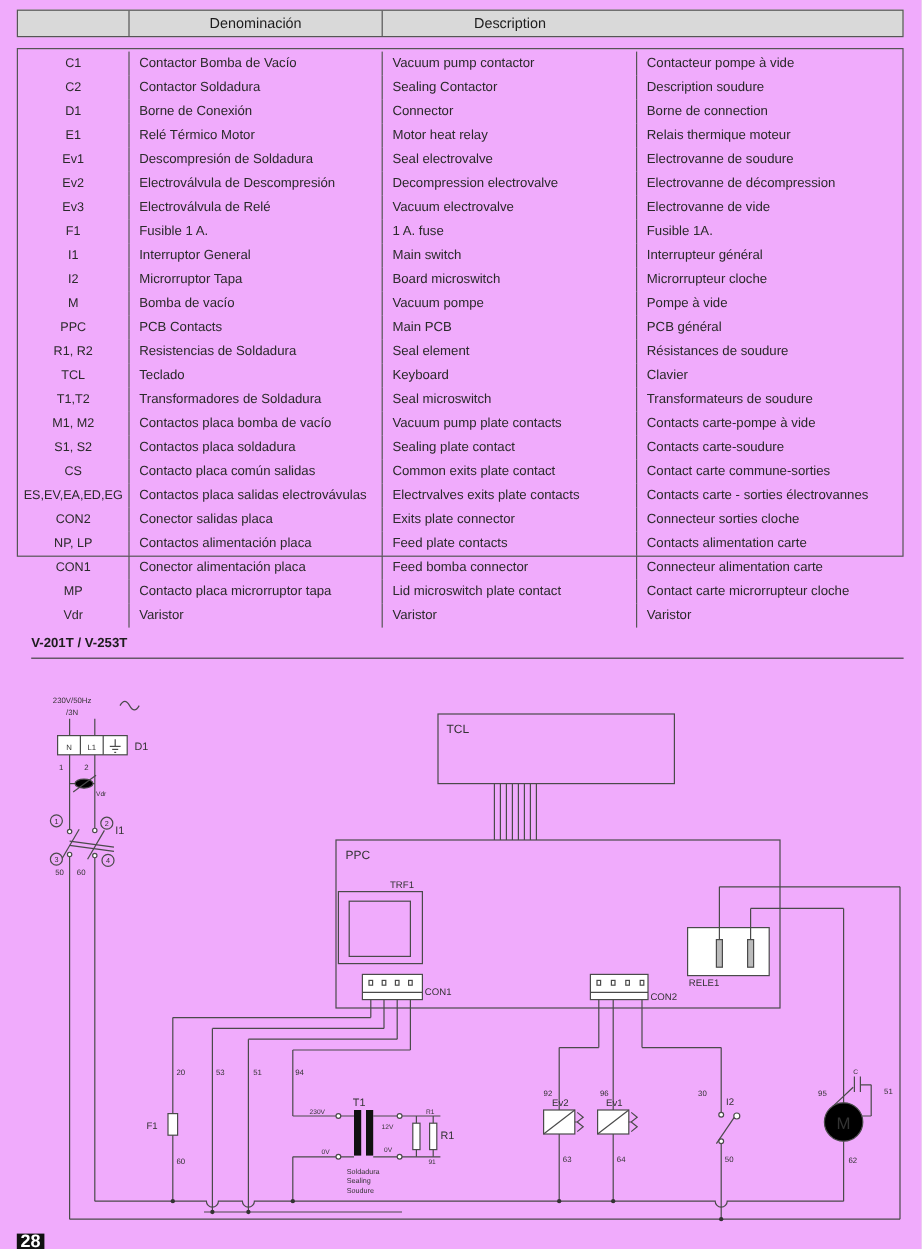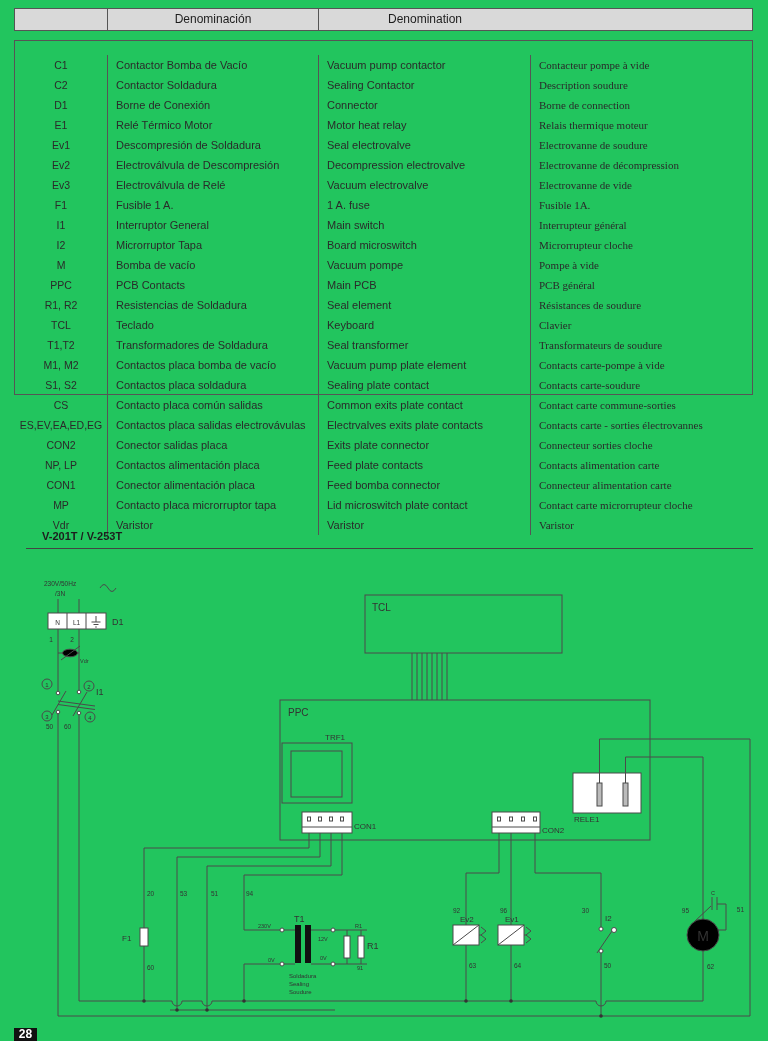--- a/index.html
+++ b/index.html
@@ -1,64 +1,64 @@
 <!DOCTYPE html>
 <html><head>
 <meta charset="utf-8">
 <style>
   html,body{margin:0;padding:0;background:#e8e8e8;}
-  #page{position:relative;width:768px;height:1041px;background:#22c55e;
+  #page{position:relative;width:768px;height:1041px;background:#f0abfc;
         font-family:"Liberation Sans", sans-serif;color:#222;overflow:hidden;}
   
   .hdr-table{position:absolute;left:14px;top:8px;width:739px;height:23px;
              display:grid;grid-template-columns:93px 211px 212px 223px;
              border:1px solid #555;background:#d9d9d9;box-sizing:border-box;}
   .hdr-cell{font-size:12px;line-height:21px;text-align:center;color:#1d1d1d;
             border-right:1px solid #555;box-sizing:border-box;}
   .hdr-cell:last-child{border-right:none;}
-  .body-table{position:absolute;left:14px;top:40px;width:739px;height:355px;
+  .body-table{position:absolute;left:14px;top:40px;width:739px;height:424px;
               display:grid;grid-template-columns:93px 211px 212px 223px;
               grid-auto-rows:20px;border:1px solid #555;box-sizing:border-box;
-              align-content:start;padding-top:14px;}
+              align-content:start;padding-top:2px;}
   .trow{display:contents;}
   .tc{font-size:11px;line-height:20px;border-right:1px solid #555;
       box-sizing:border-box;white-space:nowrap;overflow:hidden;color:#2a2a2a;}
   .tc.code{text-align:center;font-size:10.5px;}
   .tc.txt{padding-left:8px;}
-  .trow .tc:last-child{border-right:none;font-family:Liberation Serif, serif;}
+  .trow .tc:last-child{border-right:none;}
   
-  .sec-title{position:absolute;left:42px;top:530px;font-size:11px;font-weight:bold;color:#1d1d1d;}
+  .sec-title{position:absolute;left:26px;top:530px;font-size:11px;font-weight:bold;color:#1d1d1d;}
   .sec-rule{position:absolute;left:26px;top:548px;width:727px;height:0;border-top:1.5px solid #444;}
   
   svg.diagram{position:absolute;left:0;top:0;}
   svg.diagram line,svg.diagram path,svg.diagram rect.box,svg.diagram polyline,
   svg.diagram circle.node{stroke:#4a4a4a;stroke-width:1;fill:none;}
   svg.diagram rect.fillwhite{fill:#fff;}
   svg.diagram circle.contact{fill:#fff;stroke:#4a4a4a;stroke-width:1;}
   svg.diagram circle.dot{fill:#333;stroke:none;}
   svg.diagram rect.coil{fill:#111;stroke:none;}
   svg.diagram rect.relbar{fill:#bbb;stroke:#4a4a4a;stroke-width:1;}
   svg.diagram text{fill:#333;stroke:none;}
   .lbl10{font-size:10px;}  .lbl9{font-size:9px;}  .lbl8{font-size:8px;}
   .lbl7{font-size:6.5px;}  .lbl6{font-size:6px;}  .lbl5{font-size:5.5px;}
   .mono-m{font-size:14px;}
   
   .page-badge{position:absolute;left:14px;top:1028px;width:23px;height:13px;
-              background:#111;color:#fff;font-size:12px;font-weight:bold;
+              background:#111;color:#fff;font-size:15px;font-weight:bold;
               text-align:center;line-height:13px;}
 </style>
 </head>
 <body>
 
 <div id="page">
 
   <div class="hdr-table">
     <div class="hdr-cell"></div>
     <div class="hdr-cell">Denominación</div>
-    <div class="hdr-cell">Denomination</div>
+    <div class="hdr-cell">Description</div>
   </div>
 
   <div class="body-table">
     <div class="trow">
       <div class="tc code">C1</div>
       <div class="tc txt">Contactor Bomba de Vacío</div>
       <div class="tc txt">Vacuum pump contactor</div>
       <div class="tc txt">Contacteur pompe à vide</div>
     </div>
 
@@ -149,28 +149,28 @@
     <div class="trow">
       <div class="tc code">TCL</div>
       <div class="tc txt">Teclado</div>
       <div class="tc txt">Keyboard</div>
       <div class="tc txt">Clavier</div>
     </div>
 
     <div class="trow">
       <div class="tc code">T1,T2</div>
       <div class="tc txt">Transformadores de Soldadura</div>
-      <div class="tc txt">Seal transformer</div>
+      <div class="tc txt">Seal microswitch</div>
       <div class="tc txt">Transformateurs de soudure</div>
     </div>
 
     <div class="trow">
       <div class="tc code">M1, M2</div>
       <div class="tc txt">Contactos placa bomba de vacío</div>
-      <div class="tc txt">Vacuum pump plate element</div>
+      <div class="tc txt">Vacuum pump plate contacts</div>
       <div class="tc txt">Contacts carte-pompe à vide</div>
     </div>
 
     <div class="trow">
       <div class="tc code">S1, S2</div>
       <div class="tc txt">Contactos placa soldadura</div>
       <div class="tc txt">Sealing plate contact</div>
       <div class="tc txt">Contacts carte-soudure</div>
     </div>
 

